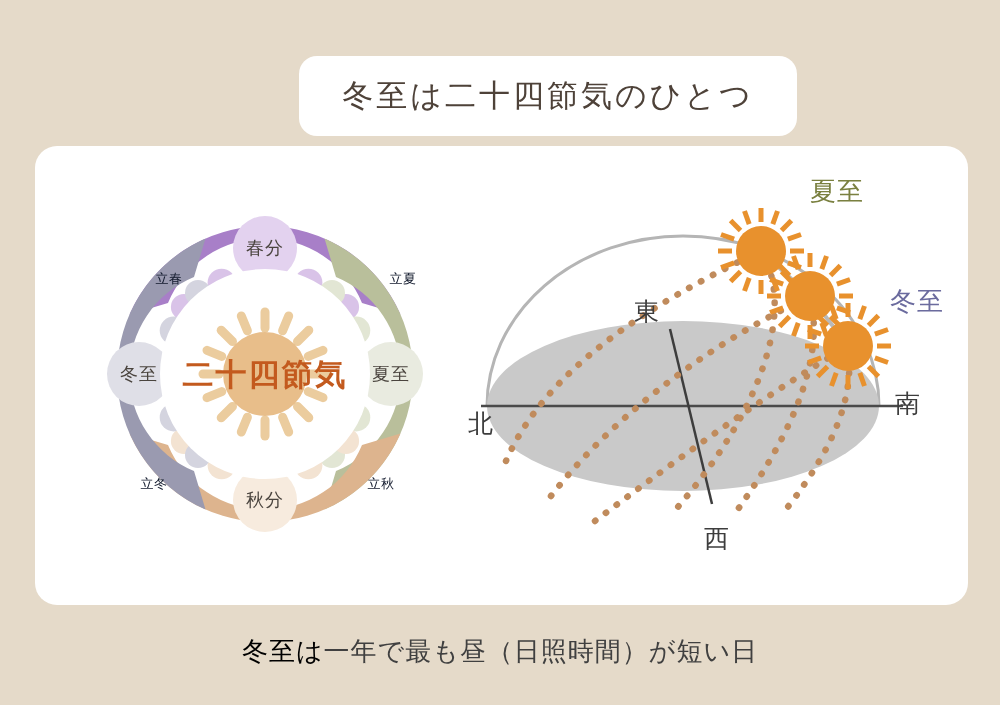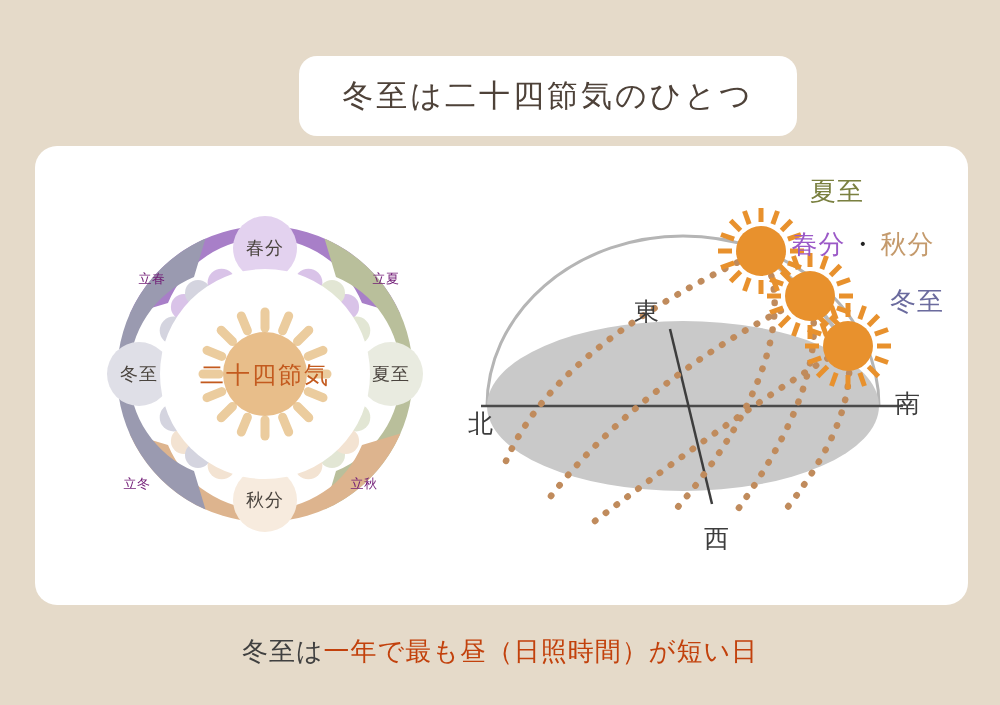--- a/index.html
+++ b/index.html
@@ -64,45 +64,46 @@
     left: 0;
     top: 0;
     width: 420px;
     height: 420px;
     display: flex;
     align-items: center;
     justify-content: center;
     pointer-events: none;
   }
   #center-text {
-    font-size: 24px;
+    font-size: 31px;
     letter-spacing: 2px;
     color: #c35a1e;
-    font-weight: 400;
+    font-weight: 700;
     white-space: nowrap;
     margin-top: 1px;
   }
 
   .season-major {
     position: absolute;
     font-size: 18px;
     color: #4a443e;
     letter-spacing: 1px;
     white-space: nowrap;
     transform: translate(-50%, -50%);
     pointer-events: none;
   }
   .season-minor {
     position: absolute;
     font-size: 13px;
-    color: #701a75;
+    color: #0f172a;
     letter-spacing: 0.5px;
     white-space: nowrap;
     transform: translate(-50%, -50%);
     pointer-events: none;
+    margin-left: 17px;
   }
 
   
   #sky-panel {
     position: absolute;
     left: 430px;
     top: 10px;
     width: 500px;
     height: 440px;
   }
@@ -130,22 +131,22 @@
   #caption {
     position: absolute;
     left: 0;
     top: 634px;
     width: 1000px;
     text-align: center;
     font-size: 26px;
     letter-spacing: 1px;
     white-space: nowrap;
   }
-  .cap-dark { color: #404040; }
-  .cap-red  { color: #c2410c; text-align: center; }
+  .cap-dark { color: #000000; }
+  .cap-red  { color: #404040; text-align: center; }
 </style>
 </head>
 <body>
 
 <div id="title-pill">
   <div id="title-text">冬至は二十四節気のひとつ</div>
 </div>
 
 <div id="main-card">
 
@@ -336,23 +337,20 @@
           <line x1="409.9" y1="201.8" x2="423.0" y2="206.5"></line>
           <line x1="343.0" y1="206.5" x2="356.1" y2="201.8"></line>
           <line x1="409.9" y1="178.2" x2="423.0" y2="173.5"></line>
         </g>
         <circle cx="383" cy="190" r="25" fill="#E8912D"></circle>
       </g>
     </svg>
 
     <div class="sky-label" style="left:372px; top:35px; color:#7A8040;">夏至</div>
 
-    <div style="position:absolute; left:398px; top:88px; transform:translate(-50%,-50%); white-space:nowrap; pointer-events:none; font-size:26px; letter-spacing:1px;">
-      <span style="color:#9B59C7;">春分</span><span style="color:#222222; padding:0 4px;">・</span><span style="color:#C49A6C;">秋分</span>
-    </div>
 
     <div class="sky-label" style="left:452px; top:145px; color:#6B6B9E;">冬至</div>
 
     <div class="compass-label" style="left:16px; top:267px;">北</div>
     <div class="compass-label" style="left:182px; top:155px;">東</div>
     <div class="compass-label" style="left:443px; top:247px;">南</div>
     <div class="compass-label" style="left:252px; top:382px;">西</div>
   </div>
 </div>
 

